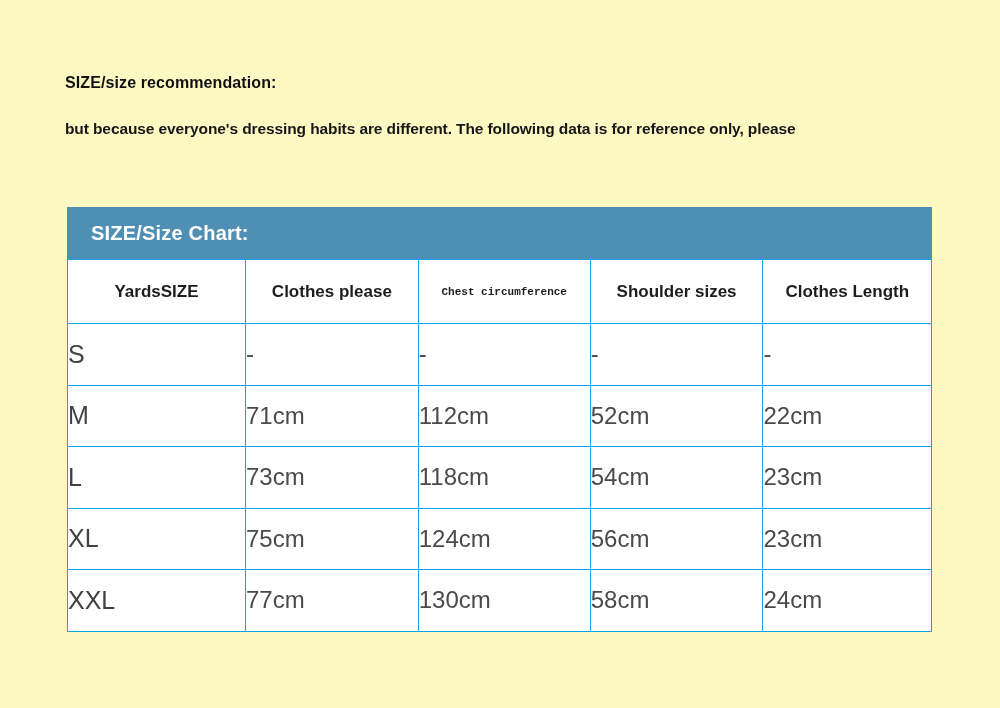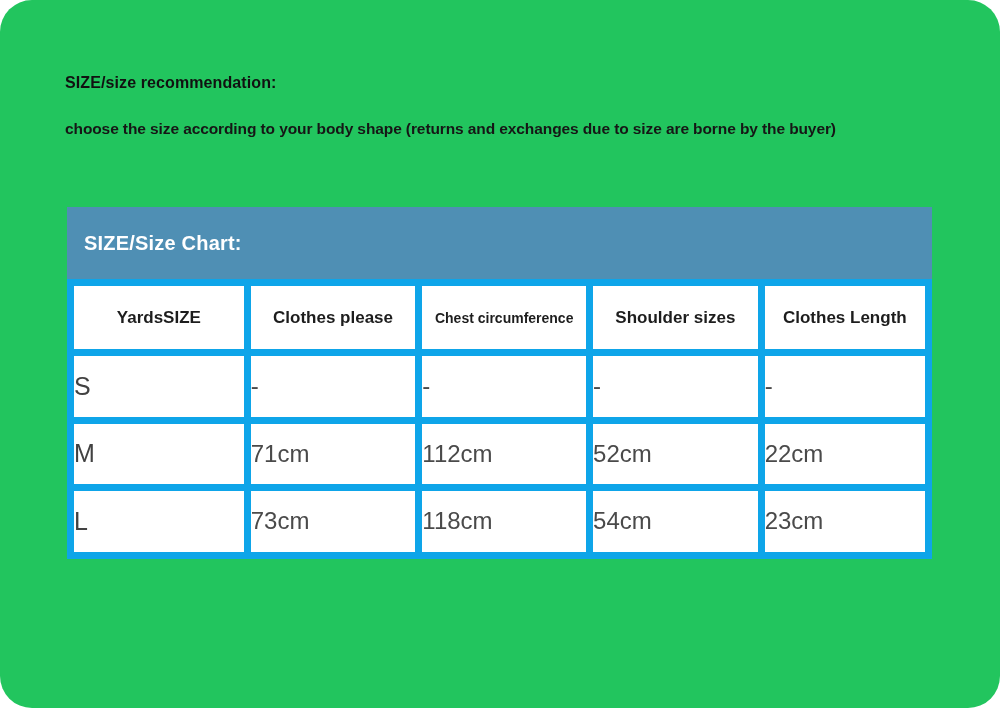--- a/index.html
+++ b/index.html
@@ -5,23 +5,22 @@
   html, body {
     margin: 0;
     padding: 0;
     background: #ffffff;
     font-family: "Liberation Sans", "DejaVu Sans", sans-serif;
   }
   .page {
     position: relative;
     width: 1000px;
     height: 708px;
-    background: #22c55e;
+    background: #fef9c3;
     overflow: hidden;
-    border-radius: 32px;
   }
   .section-title {
     position: absolute;
     left: 65px;
     top: 74px;
     font-size: 16px;
     font-weight: bold;
     color: #111111;
     letter-spacing: 0.1px;
   }
@@ -36,54 +35,55 @@
     line-height: 19.4px;
     letter-spacing: -0.1px;
   }
   .size-chart {
     position: absolute;
     left: 67px;
     top: 207px;
     width: 865px;
   }
   .chart-banner {
-    height: 72px;
+    height: 52px;
     background: #4f8fb4;
     display: flex;
     align-items: center;
-    padding-left: 17px;
+    padding-left: 24px;
     box-sizing: border-box;
   }
   .chart-banner-title {
     color: #ffffff;
     font-size: 20px;
     font-weight: bold;
     letter-spacing: 0.2px;
   }
   table.size-table {
     width: 100%;
     border-collapse: collapse;
     table-layout: fixed;
     background: #ffffff;
   }
   table.size-table th,
   table.size-table td {
-    border: 7px solid #0ea5e9;
+    border: 1px solid #0ea5e9;
     vertical-align: middle;
     padding: 0;
     overflow: hidden;
   }
   table.size-table th {
     height: 63px;
     font-size: 17px;
     font-weight: bold;
     color: #1d1d1d;
   }
   table.size-table th:nth-child(3) {
-    font-size: 14px;
+    font-size: 11px;
+    font-family: Liberation Mono, monospace;
   }
   table.size-table td {
     height: 60.5px;
     font-size: 24px;
     font-weight: normal;
     color: #4a4a4a;
   }
   table.size-table td.size-cell {
     font-size: 25px;
     color: #424242;
@@ -95,21 +95,21 @@
   col.c5 { width: 19.5%; }
 </style>
 </head>
 <body>
 
 <div class="page">
 
   <div class="section-title">SIZE/size recommendation:</div>
 
   <div class="description">
-    <div>choose the size according to your body shape (returns and exchanges due to size are borne by the buyer)</div>
+    <div>but because everyone's dressing habits are different. The following data is for reference only, please</div>
   </div>
 
   <div class="size-chart">
 
     <div class="chart-banner" style="background: rgb(79, 143, 180);">
       <span class="chart-banner-title">SIZE/Size Chart:</span>
     </div>
 
     <table class="size-table">
       <colgroup>
@@ -143,18 +143,32 @@
           <td>52cm</td>
           <td>22cm</td>
         </tr>
         <tr>
           <td class="size-cell">L</td>
           <td>73cm</td>
           <td>118cm</td>
           <td>54cm</td>
           <td>23cm</td>
         </tr>
+        <tr>
+          <td class="size-cell">XL</td>
+          <td>75cm</td>
+          <td>124cm</td>
+          <td>56cm</td>
+          <td>23cm</td>
+        </tr>
+        <tr>
+          <td class="size-cell">XXL</td>
+          <td>77cm</td>
+          <td>130cm</td>
+          <td>58cm</td>
+          <td>24cm</td>
+        </tr>
       </tbody>
     </table>
 
   </div>
 
 </div>
 
 </body></html>

